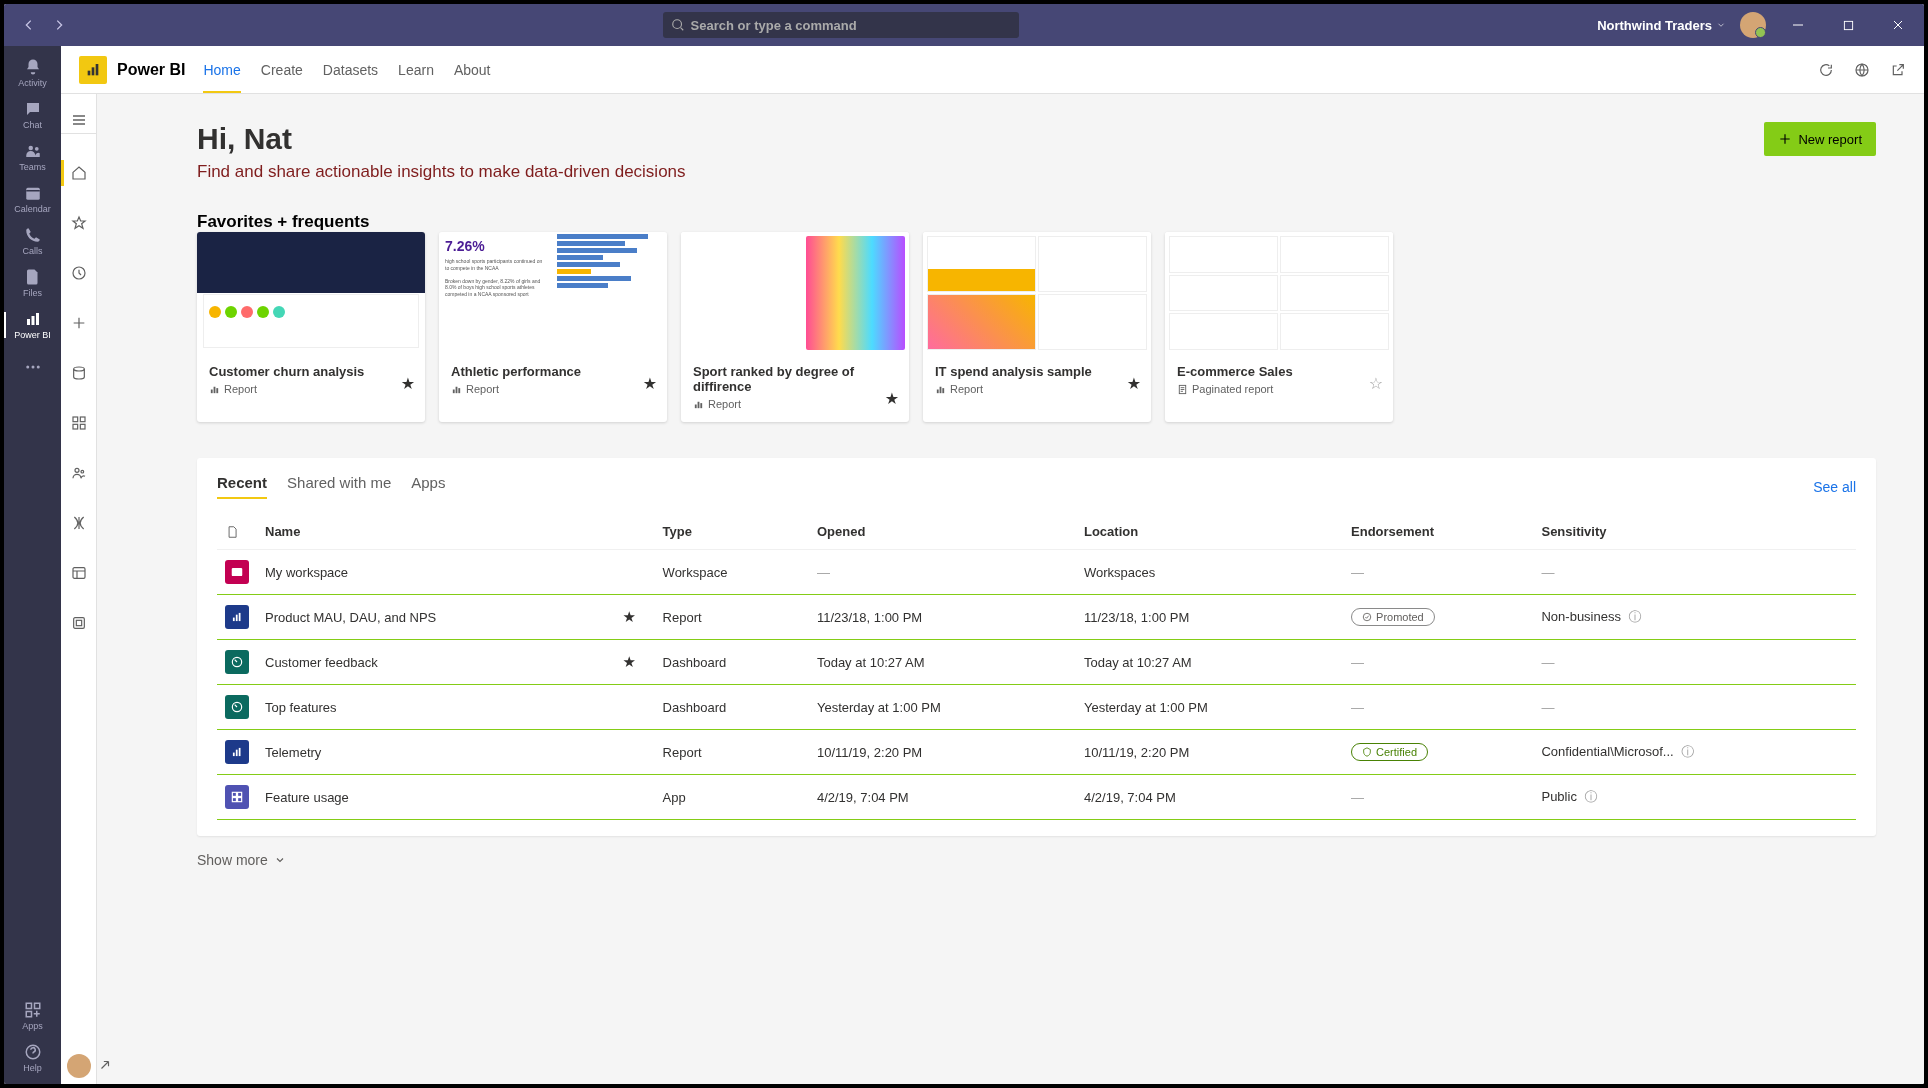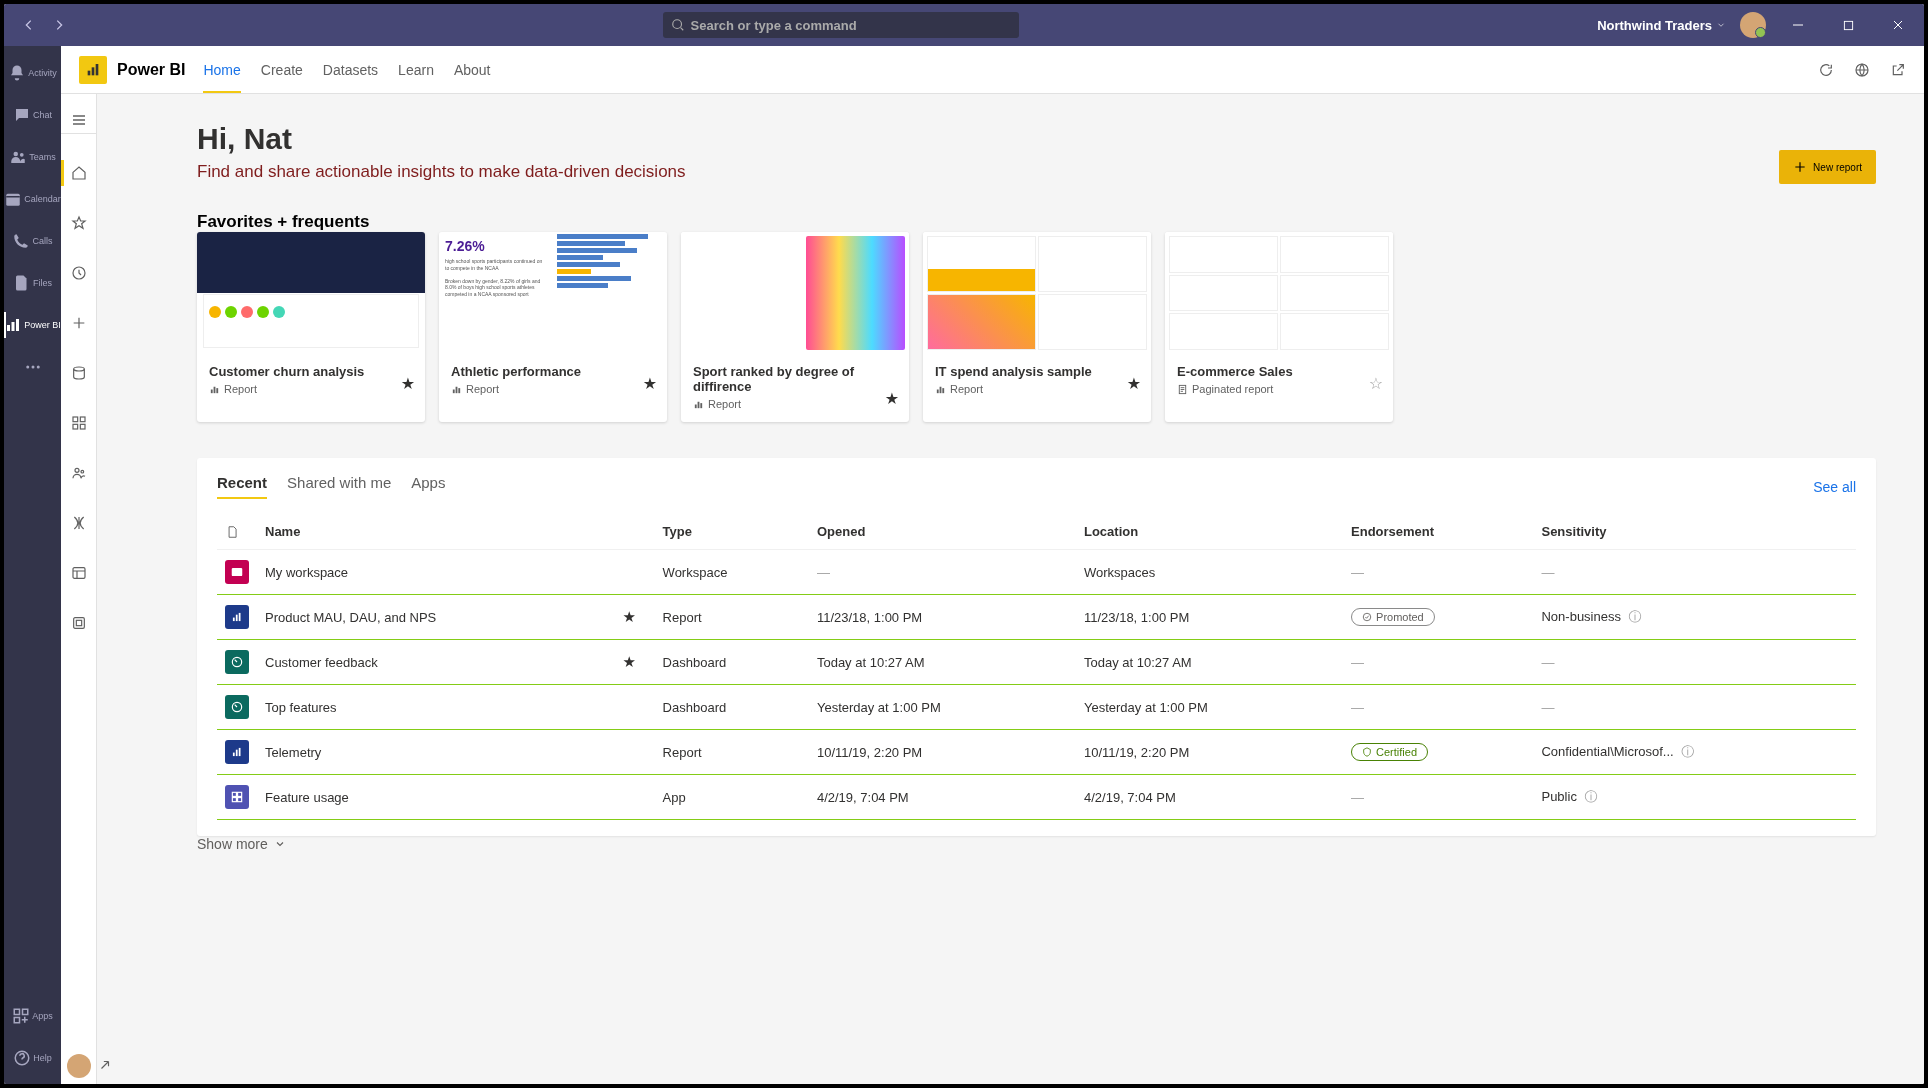--- a/index.html
+++ b/index.html
@@ -16,21 +16,21 @@
 .org{font-size:13px;color:#fff;display:flex;align-items:center;gap:4px;}
 .avatar{width:26px;height:26px;border-radius:50%;background:#d4a574;position:relative;}
 .avatar::after{content:"";position:absolute;bottom:0;right:0;width:9px;height:9px;background:#92c353;border-radius:50%;border:1px solid #464775;}
 .win-btn{width:36px;height:38px;display:flex;align-items:center;justify-content:center;color:#fff;}
 
 
 .body-wrap{flex:1;display:flex;min-height:0;}
 
 
 .rail{width:57px;background:#33344a;display:flex;flex-direction:column;align-items:center;padding-top:6px;color:#a6a6bf;flex:0 0 auto;}
-.rail-item{width:57px;height:42px;display:flex;flex-direction:row;align-items:center;justify-content:center;font-size:9px;gap:2px;position:relative;}
+.rail-item{width:57px;height:42px;display:flex;flex-direction:column;align-items:center;justify-content:center;font-size:9px;gap:2px;position:relative;}
 .rail-item.active{color:#fff;}
 .rail-item.active::before{content:"";position:absolute;left:0;top:8px;bottom:8px;width:2px;background:#fff;}
 .rail-spacer{flex:1;}
 .rail-bottom{padding-bottom:10px;}
 
 
 .pbi-shell{flex:1;display:flex;flex-direction:column;background:#fff;min-width:0;}
 .pbi-header{height:48px;border-bottom:1px solid #e1e1e1;display:flex;align-items:center;padding:0 18px;flex:0 0 auto;background:#fff;}
 .pbi-logo{width:28px;height:28px;background:#f2c811;border-radius:2px;display:flex;align-items:center;justify-content:center;margin-right:10px;}
 .pbi-logo svg{width:16px;height:16px;}
@@ -46,24 +46,24 @@
 .pbi-nav{width:36px;background:#fff;border-right:1px solid #e1e1e1;display:flex;flex-direction:column;align-items:center;padding-top:12px;gap:20px;flex:0 0 auto;position:relative;}
 .hamburger{width:36px;height:28px;display:flex;align-items:center;justify-content:center;border-bottom:1px solid #e1e1e1;margin-bottom:4px;}
 .pbi-nav-item{width:36px;height:30px;display:flex;align-items:center;justify-content:center;color:#616161;position:relative;}
 .pbi-nav-item.active::before{content:"";position:absolute;left:0;top:2px;bottom:2px;width:3px;background:#f2c811;}
 .pbi-nav-spacer{flex:1;}
 .pbi-nav-avatar{width:24px;height:24px;border-radius:50%;background:#d4a574;margin-bottom:6px;}
 .expand-arrow{position:absolute;bottom:12px;right:-16px;}
 
 
 .main{flex:1;overflow:auto;padding:28px 48px 20px 100px;}
-.main-top{display:flex;justify-content:space-between;align-items:center;}
+.main-top{display:flex;justify-content:space-between;align-items:flex-start;}
 .greeting{font-size:30px;font-weight:600;color:#323130;margin-bottom:6px;}
 .subtitle{font-size:17px;color:#7f1d1d;margin-bottom:30px;}
-.new-report{background:#eab308;border:none;height:34px;padding:0 14px;font-size:10px;display:flex;align-items:center;gap:6px;border-radius:2px;}
+.new-report{background:#84cc16;border:none;height:34px;padding:0 14px;font-size:13px;display:flex;align-items:center;gap:6px;border-radius:2px;}
 
 .section-title{font-size:17px;font-weight:600;}
 
 .cards{display:flex;gap:14px;margin-bottom:36px;}
 .card{width:228px;background:#fff;border-radius:3px;box-shadow:0 1px 3px rgba(0,0,0,.15);overflow:hidden;}
 .thumb{height:122px;background:#eee;position:relative;overflow:hidden;}
 .card-body{padding:10px 12px 12px;position:relative;}
 .card-title{font-size:13px;font-weight:600;color:#323130;margin-bottom:4px;}
 .card-type{font-size:11px;color:#616161;display:flex;align-items:center;gap:4px;}
 .star{position:absolute;right:10px;bottom:14px;color:#323130;font-size:16px;}
@@ -101,21 +101,21 @@
 .ico-ws{background:#c30052;}
 .ico-rep{background:#1d3a8a;}
 .ico-dash{background:#0b6a5f;}
 .ico-app{background:#4f52b2;}
 .row-star{color:#323130;font-size:15px;}
 .pill{border:1px solid #8a8a8a;border-radius:12px;padding:2px 10px;font-size:11px;display:inline-flex;align-items:center;gap:4px;color:#605e5c;}
 .pill.cert{border-color:#498205;color:#498205;}
 .info-ico{color:#a0a0a0;margin-left:4px;}
 .dash{color:#a0a0a0;}
 
-.show-more{font-size:14px;color:#605e5c;margin-top:0;display:flex;align-items:center;gap:6px;}
+.show-more{font-size:14px;color:#605e5c;margin-top:16px;display:flex;align-items:center;gap:6px;}
 
 svg{display:block;}
 </style>
 </head>
 <body>
 
 <div class="win">
 
   <div class="titlebar">
     <div class="nav-arrows">

